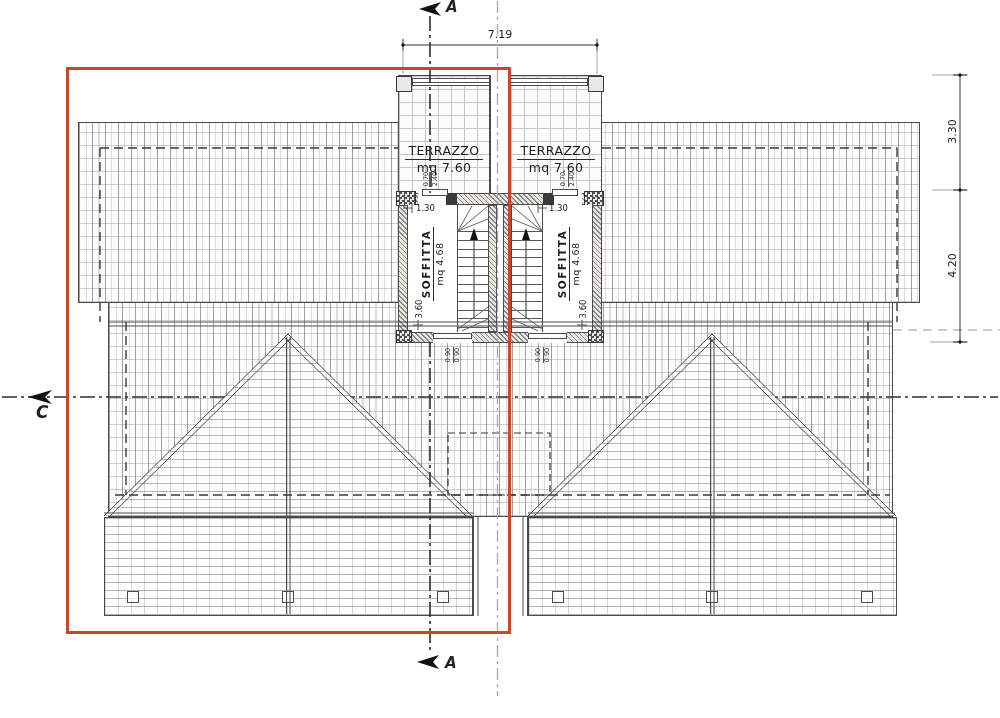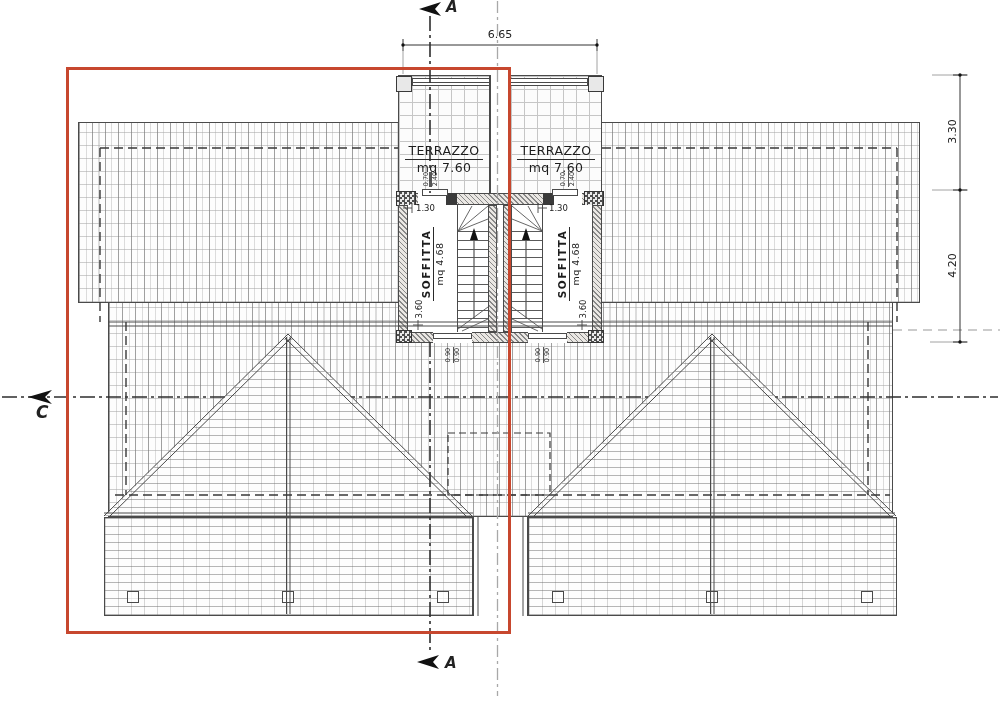--- a/index.html
+++ b/index.html
@@ -228,21 +228,21 @@
         <polygon points="419,9 441,2 435,9 441,16"></polygon>
       </g>
     <g fill="#111">
         <polygon points="417,662 439,655 433,662 439,669"></polygon>
       </g>
     <g fill="#111">
         <polygon points="28,397 52,390 45,397 52,404"></polygon>
       </g>
   </svg>
 
-  <div class="abs dim" style="left:470px;top:28px;width:60px;">6.65</div>
+  <div class="abs dim" style="left:470px;top:28px;width:60px;">7.19</div>
   <div class="abs dim rot" style="left:932px;top:125px;width:40px;">3.30</div>
   <div class="abs dim rot" style="left:932px;top:259px;width:40px;">4.20</div>
   <div class="abs dim dim-s" style="left:416px;top:203px;width:26px;text-align:left;">1.30</div>
   <div class="abs dim dim-s" style="left:549px;top:203px;width:26px;text-align:left;">1.30</div>
   <div class="abs dim dim-s rot" style="left:404px;top:304px;width:30px;">3.60</div>
   <div class="abs dim dim-s rot" style="left:568px;top:304px;width:30px;">3.60</div>
 
   <div class="abs frac rot" style="left:416px;top:169px;width:30px;height:20px;">
     <span class="col">
         <span class="num">0.70</span>

